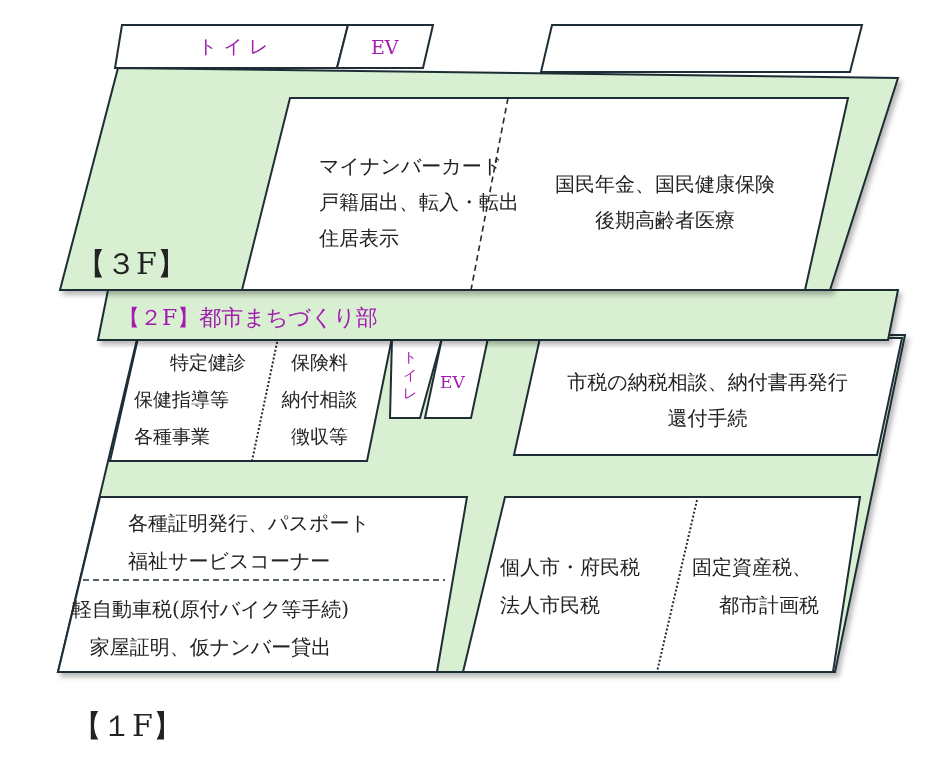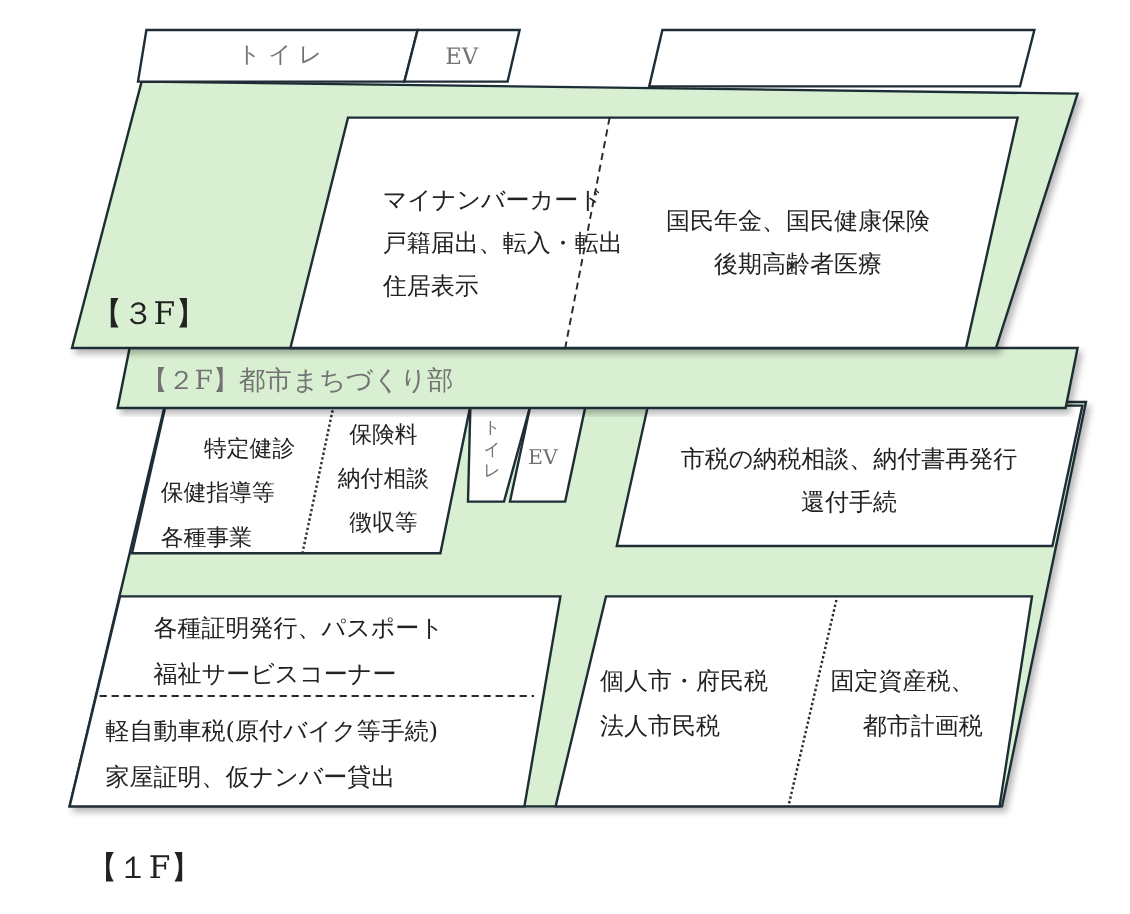--- a/index.html
+++ b/index.html
@@ -1,21 +1,21 @@
 <!DOCTYPE html>
 <html><head>
   <meta charset="utf-8">
   <style>
     html, body { margin:0; padding:0; background:#ffffff; }
     body { width:942px; height:762px; position:relative; overflow:hidden;
       font-family: "DejaVu Serif", "Liberation Serif", serif; color:#222; }
     svg.map { position:absolute; left:0; top:0; }
-    .lbl { position:absolute; white-space:nowrap; line-height:1; color:#737373; }
+    .lbl { position:absolute; white-space:nowrap; line-height:1; color:#a21caf; }
     .block { position:absolute; line-height:36px; font-size:20px; white-space:nowrap; }
-    .floor-tag { position:absolute; font-size:26px; font-weight:normal; white-space:nowrap; }
+    .floor-tag { position:absolute; font-size:30px; font-weight:normal; white-space:nowrap; }
   </style>
 </head>
 <body>
 
 <svg class="map" width="942" height="762" viewBox="0 0 942 762">
   <defs>
     <filter id="sh" x="-5%" y="-5%" width="115%" height="120%">
       <feDropShadow dx="3" dy="4" stdDeviation="2.5" flood-color="#000" flood-opacity="0.28"></feDropShadow>
     </filter>
   </defs>
@@ -75,21 +75,21 @@
   <div>住居表示</div>
 </div>
 <div class="block" style="left:540px;top:166px;text-align:center;width:250px;">
   <div>国民年金、国民健康保険</div>
   <div>後期高齢者医療</div>
 </div>
 <div class="floor-tag" style="left:76px;top:244px;">【３F】</div>
 
 <div class="lbl" style="left:118px;top:307px;font-size:22px;">【２F】都市まちづくり部</div>
 
-<div class="block" style="left:134px;top:344px;font-size:19px;line-height:37px;text-align:right;width:112px;margin-top:12px;">
+<div class="block" style="left:134px;top:344px;font-size:19px;line-height:37px;text-align:right;width:112px;">
   <div>特定健診</div>
   <div style="text-align:left">保健指導等</div>
   <div style="text-align:left">各種事業</div>
 </div>
 <div class="block" style="left:272px;top:344px;font-size:19px;line-height:37px;text-align:center;width:95px;">
   <div>保険料</div>
   <div>納付相談</div>
   <div>徴収等</div>
 </div>
 <div class="lbl" style="left:403px;top:348px;font-size:14px;width:14px;line-height:18px;white-space:normal;word-break:break-all;">トイレ</div>
@@ -97,21 +97,21 @@
 
 <div class="block" style="left:545px;top:364px;text-align:center;width:325px;">
   <div>市税の納税相談、納付書再発行</div>
   <div>還付手続</div>
 </div>
 
 <div class="block" style="left:128px;top:504px;line-height:38px;">
   <div>各種証明発行、パスポート</div>
   <div>福祉サービスコーナー</div>
 </div>
-<div class="block" style="left:88px;top:590px;line-height:38px;">
+<div class="block" style="left:72px;top:590px;line-height:38px;text-align:center;">
   <div>軽自動車税(原付バイク等手続)</div>
   <div>家屋証明、仮ナンバー貸出</div>
 </div>
 
 <div class="block" style="left:500px;top:548px;line-height:38px;">
   <div>個人市・府民税</div>
   <div>法人市民税</div>
 </div>
 <div class="block" style="left:692px;top:548px;line-height:38px;text-align:right;width:127px;">
   <div style="text-align:left">固定資産税、</div>

